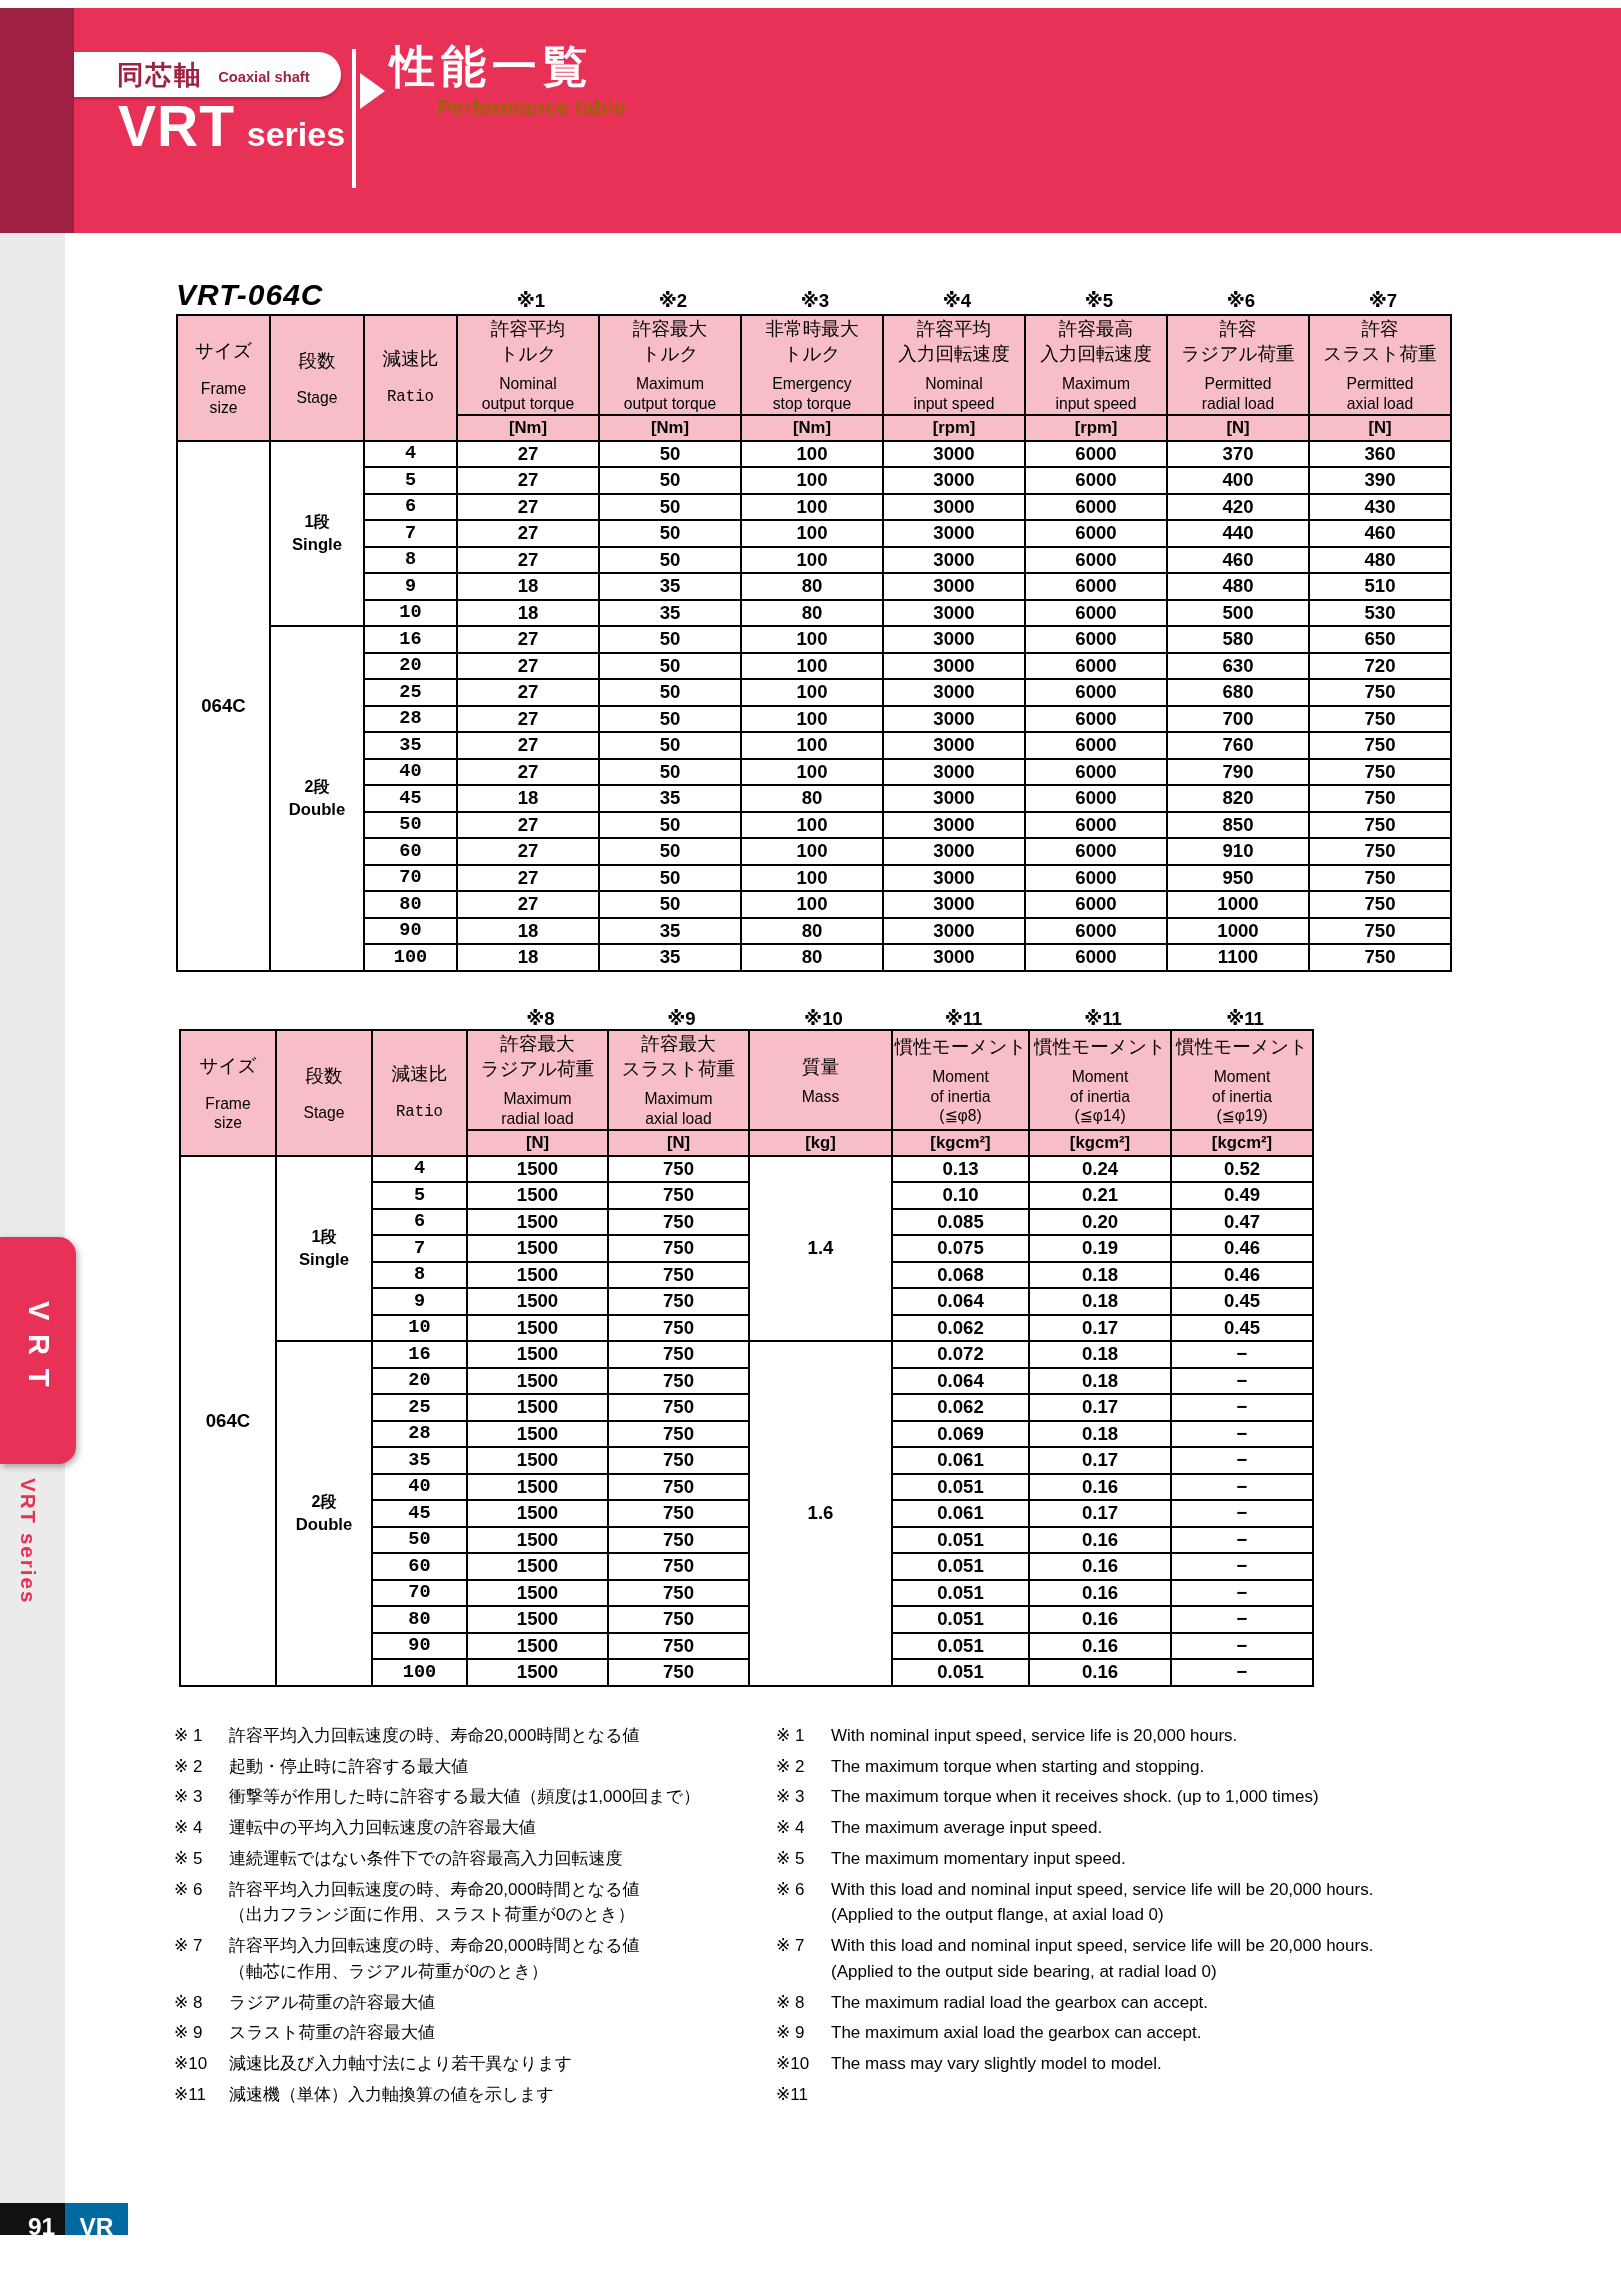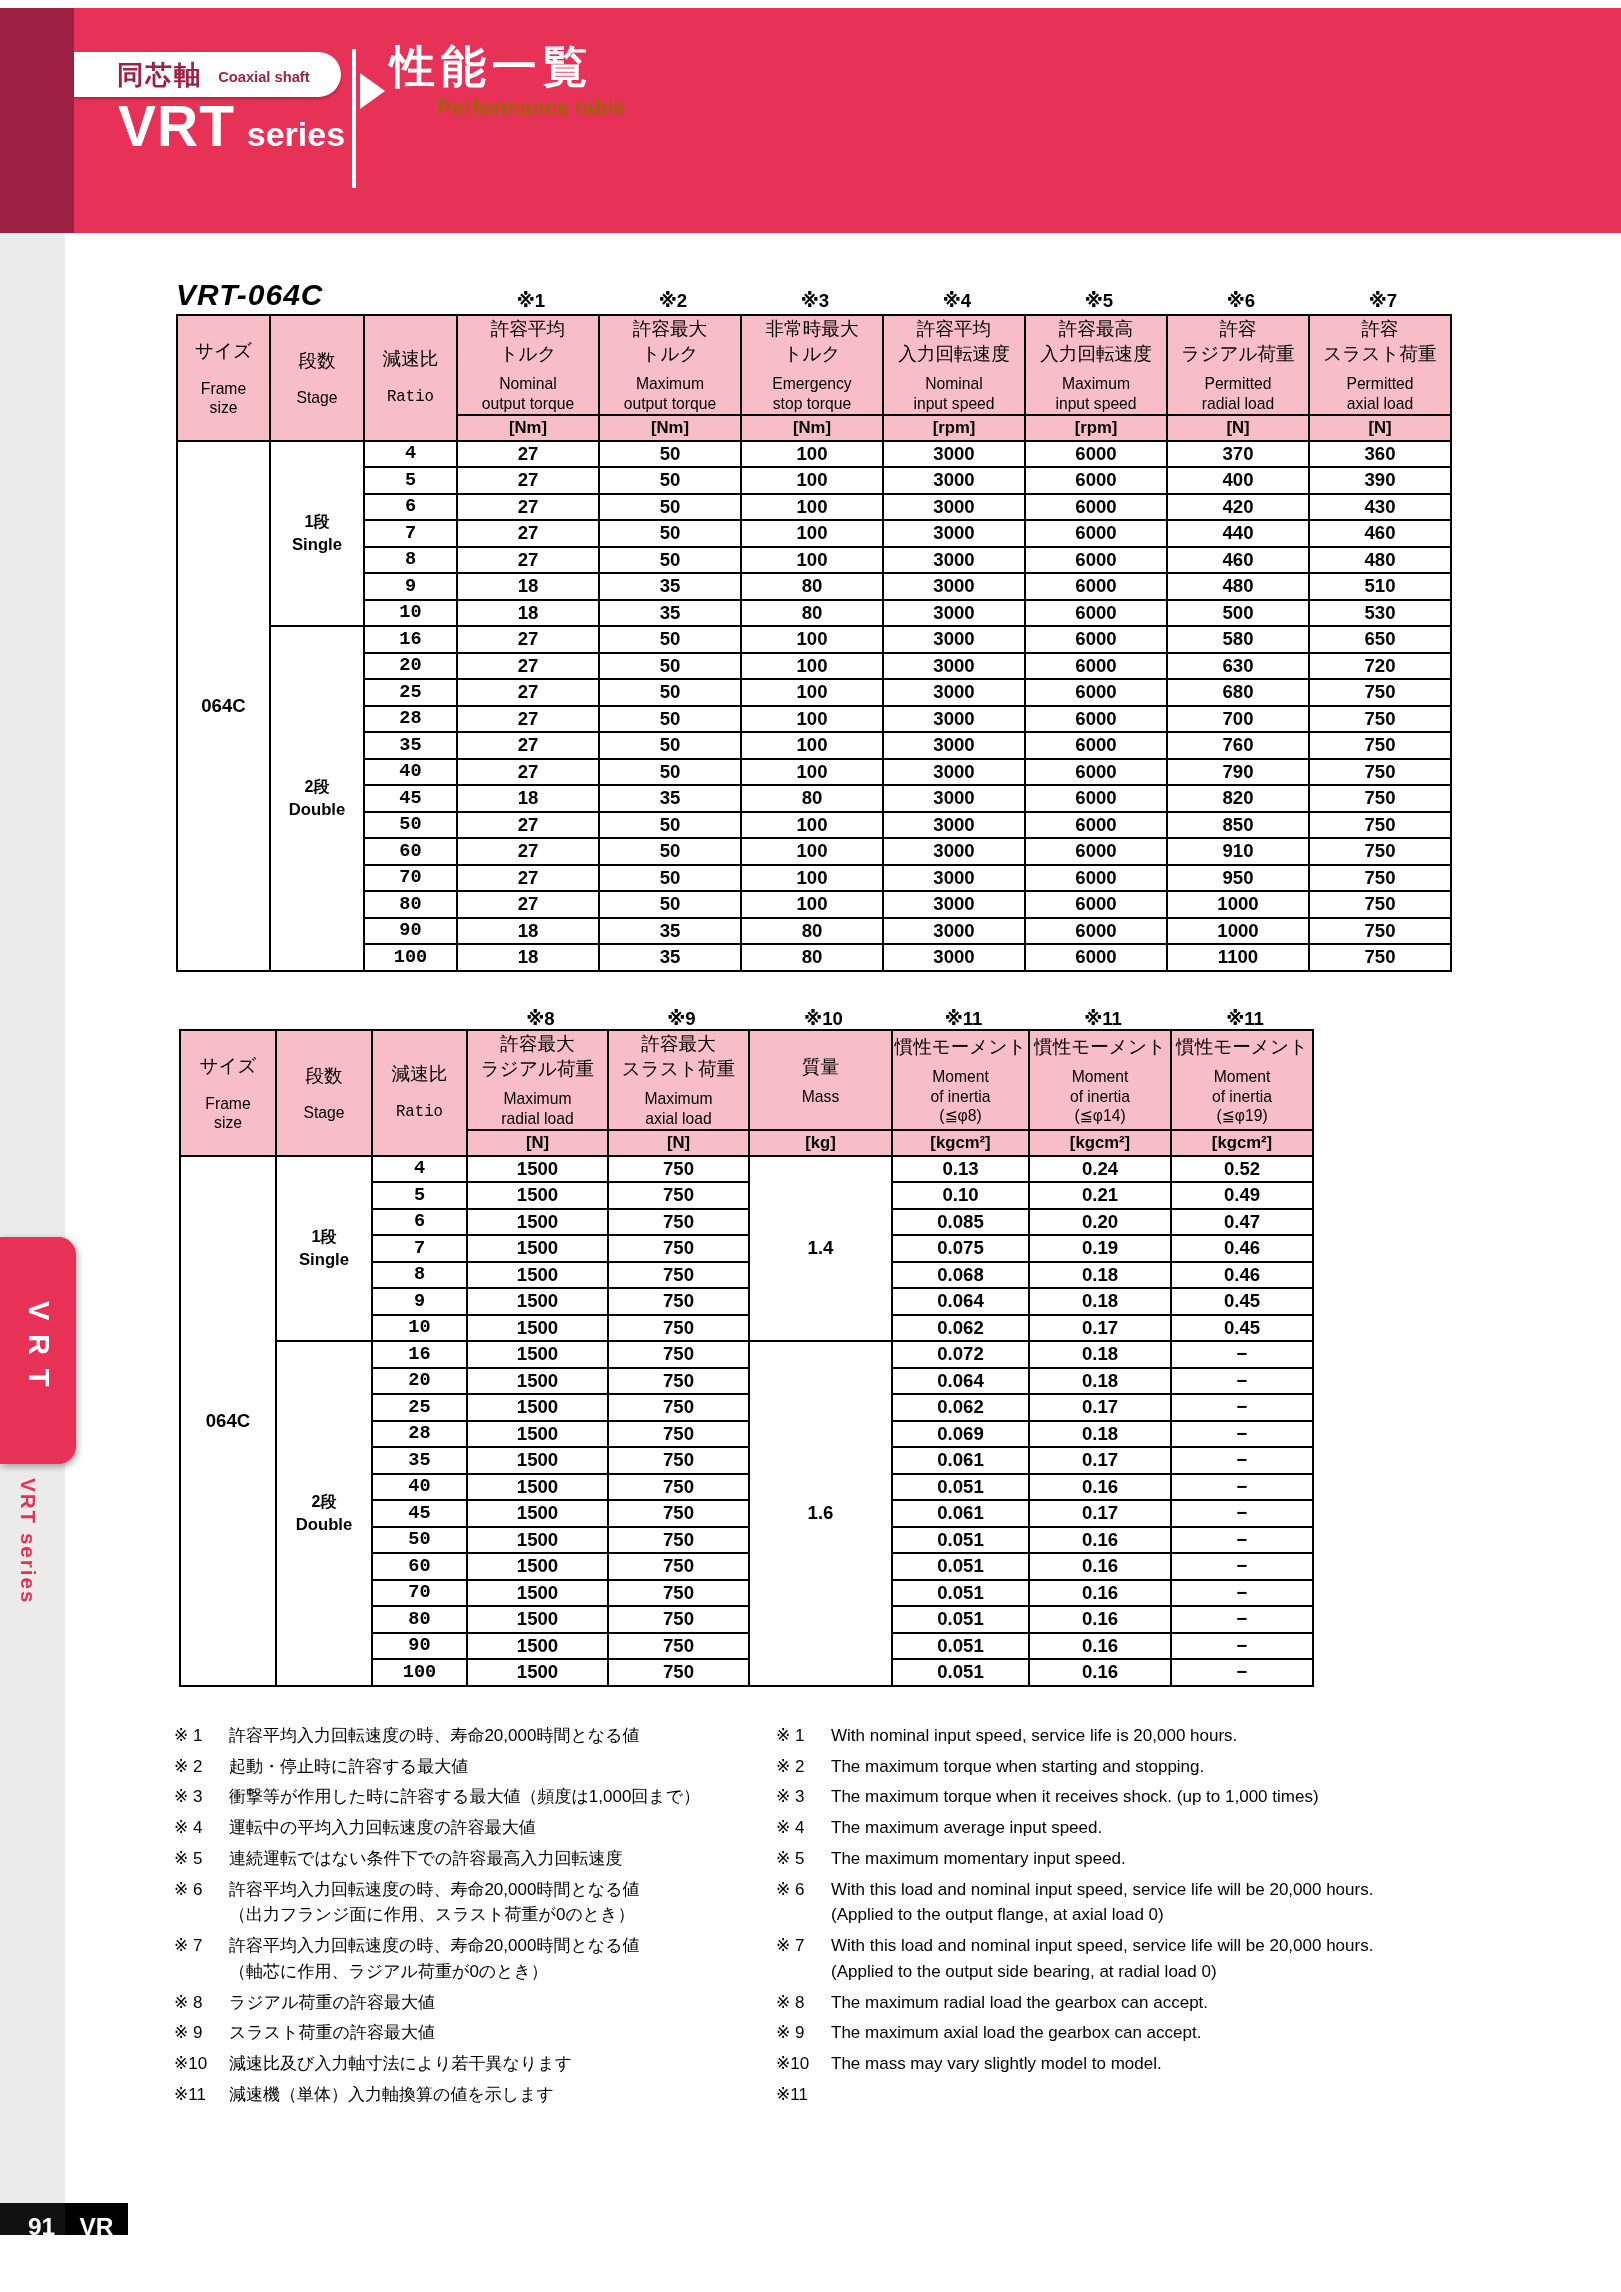--- a/index.html
+++ b/index.html
@@ -29,21 +29,21 @@
         border-radius:0 17.6px 17.6px 0;box-shadow:2px 2.9px 5.9px rgba(0,0,0,.3);
         display:flex;align-items:center;justify-content:center;}
   .vrt-tab span{writing-mode:vertical-rl;color:#fff;font-size:29px;font-weight:700;letter-spacing:13.7px;}
   .side-series{position:absolute;left:15.7px;top:1478px;writing-mode:vertical-rl;
         color:#e73156;font-size:20.6px;font-weight:700;letter-spacing:2px;}
 
   
   .badge-black{position:absolute;left:0;top:2203px;width:65px;height:47px;background:#111;color:#fff;
         display:flex;align-items:center;justify-content:flex-end;padding-right:9.8px;box-sizing:border-box;
         font-size:24.5px;font-weight:700;}
-  .badge-red{position:absolute;left:65px;top:2203px;width:63px;height:47px;background:#000000;color:#fff;
+  .badge-red{position:absolute;left:65px;top:2203px;width:63px;height:47px;background:#0369a1;color:#fff;
         display:flex;align-items:center;justify-content:center;font-size:24.5px;font-weight:700;}
 
   
   .watermark{position:absolute;font-style:italic;font-weight:700;pointer-events:none;
         color:rgba(150,200,110,0.30);font-size:147px;letter-spacing:7.8px;white-space:nowrap;}
   #wm1{left:549px;top:716px;}
   #wm2{left:686px;top:1078px;transform:rotate(10deg);color:rgba(150,200,110,0.18);}
 
   
   .model-title{position:absolute;left:176px;top:278px;font-size:30px;font-weight:700;font-style:italic;letter-spacing:1px;}

